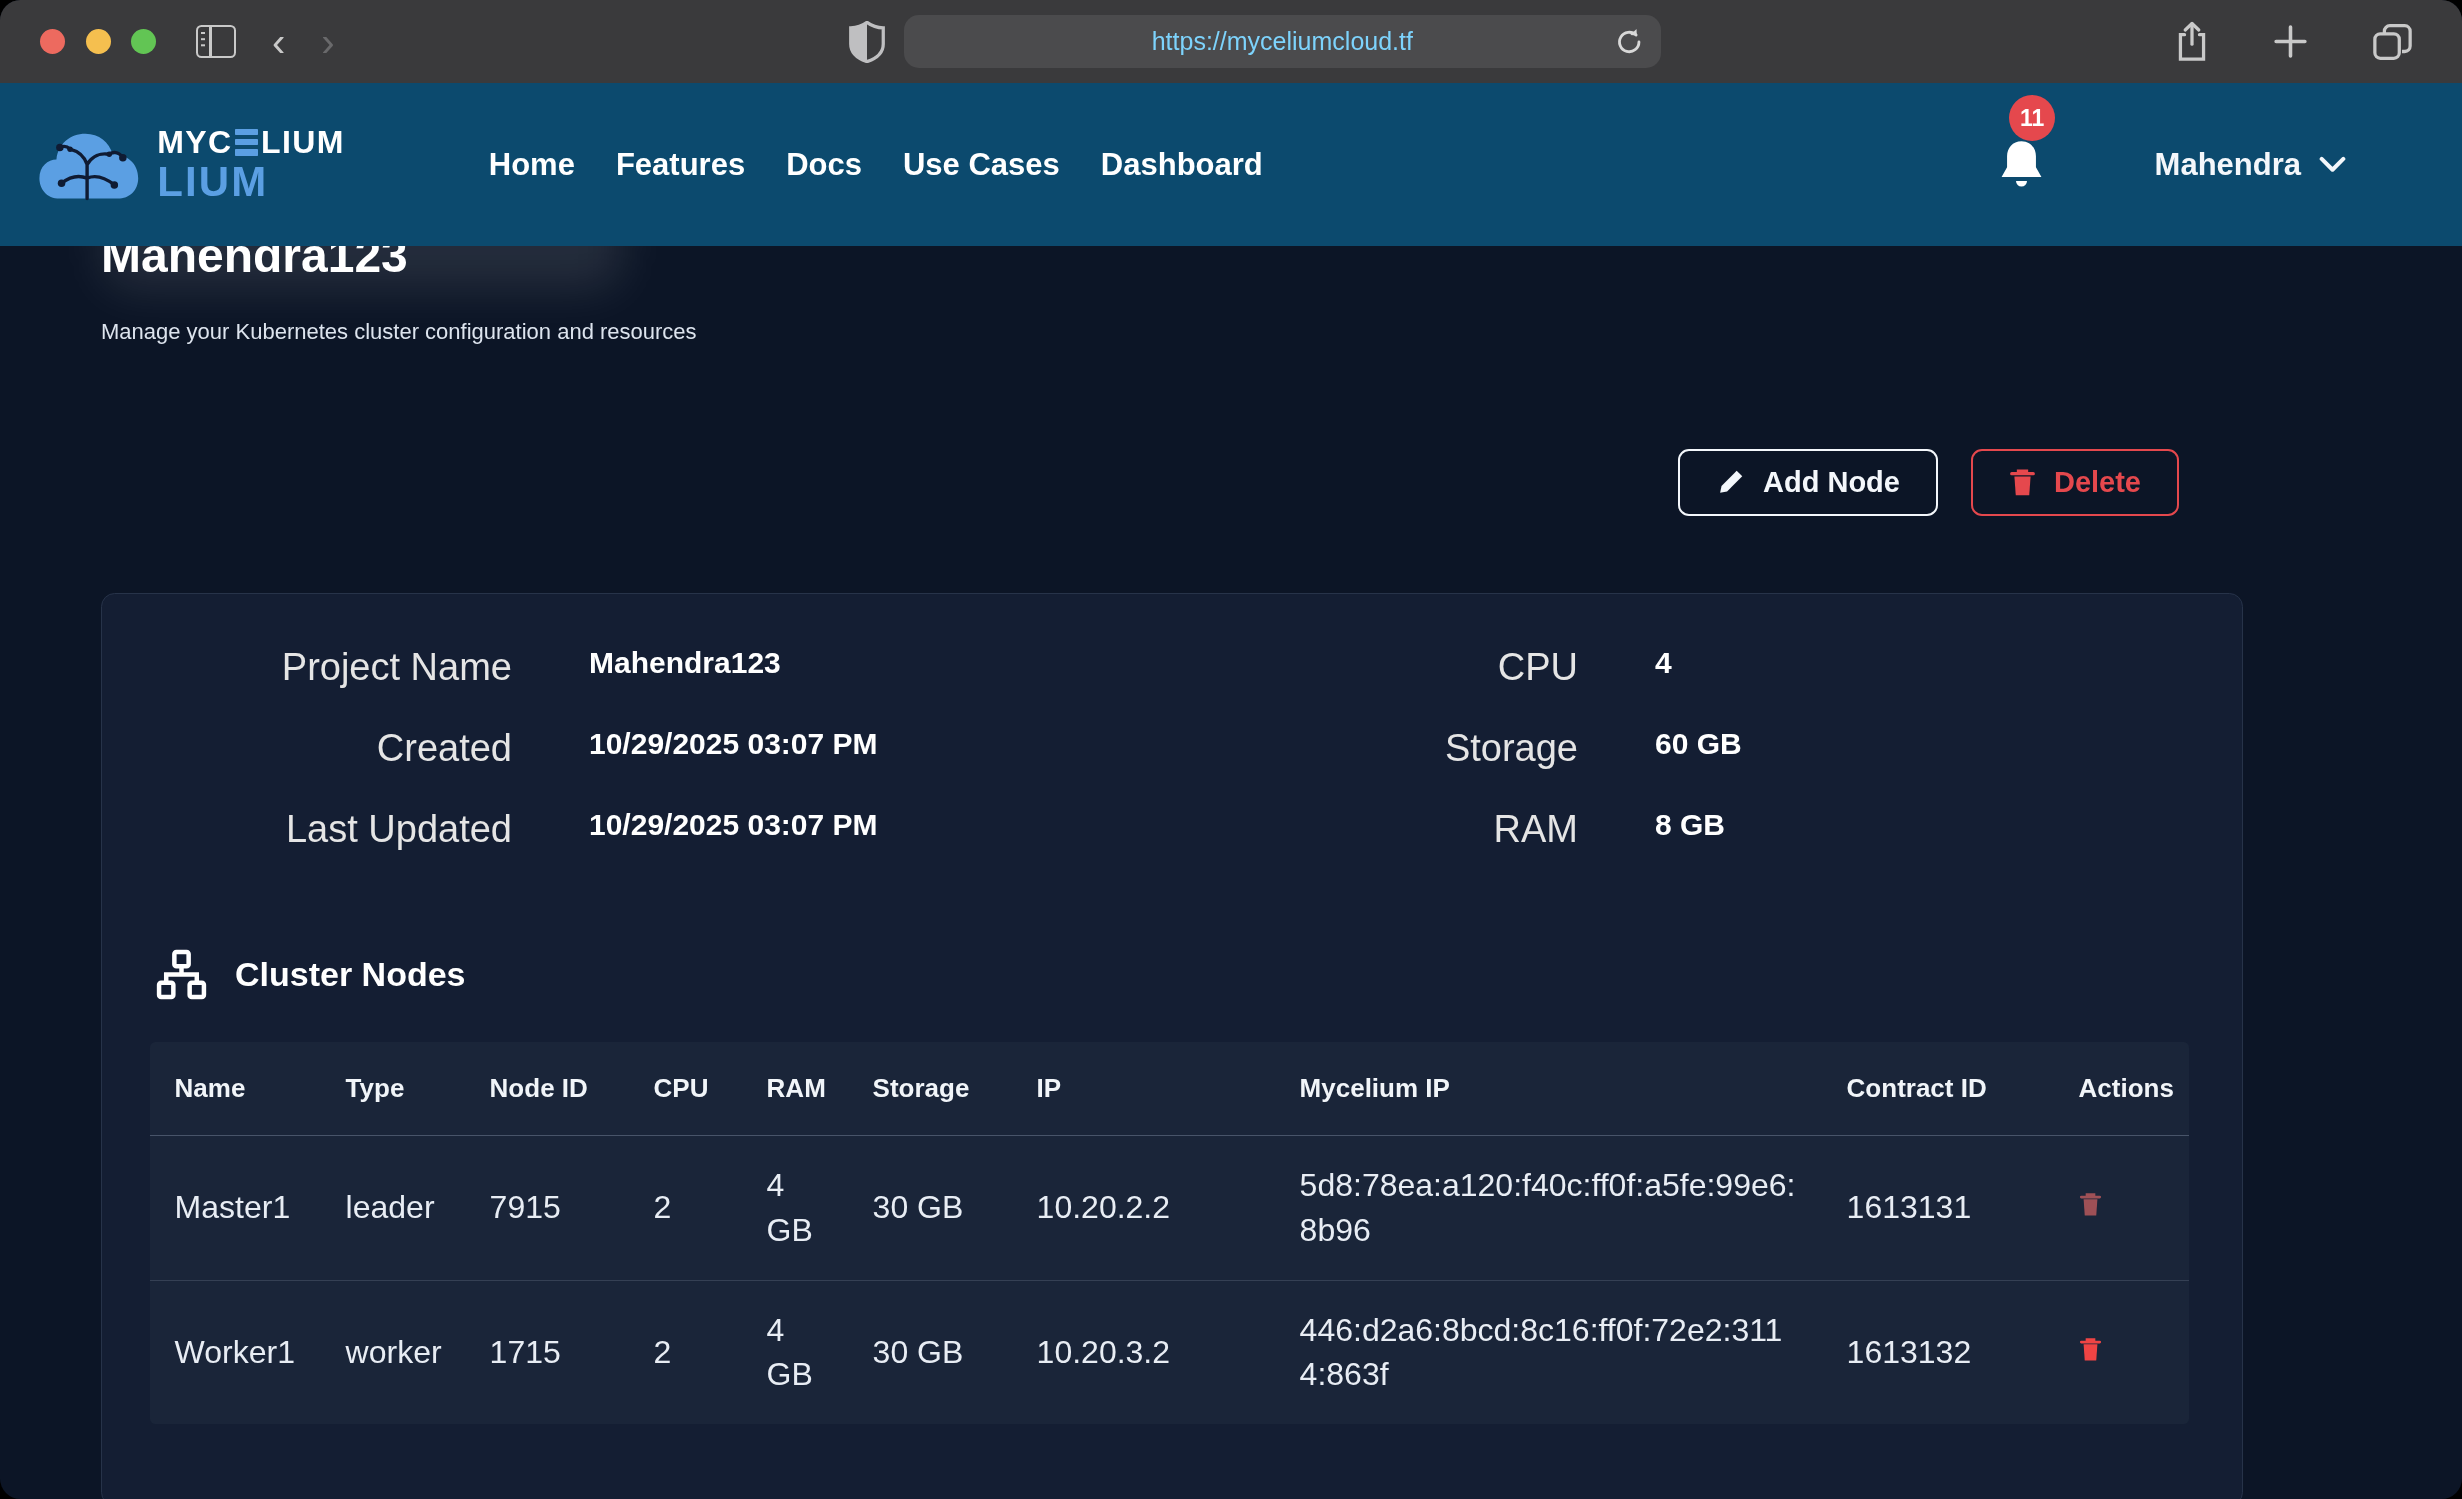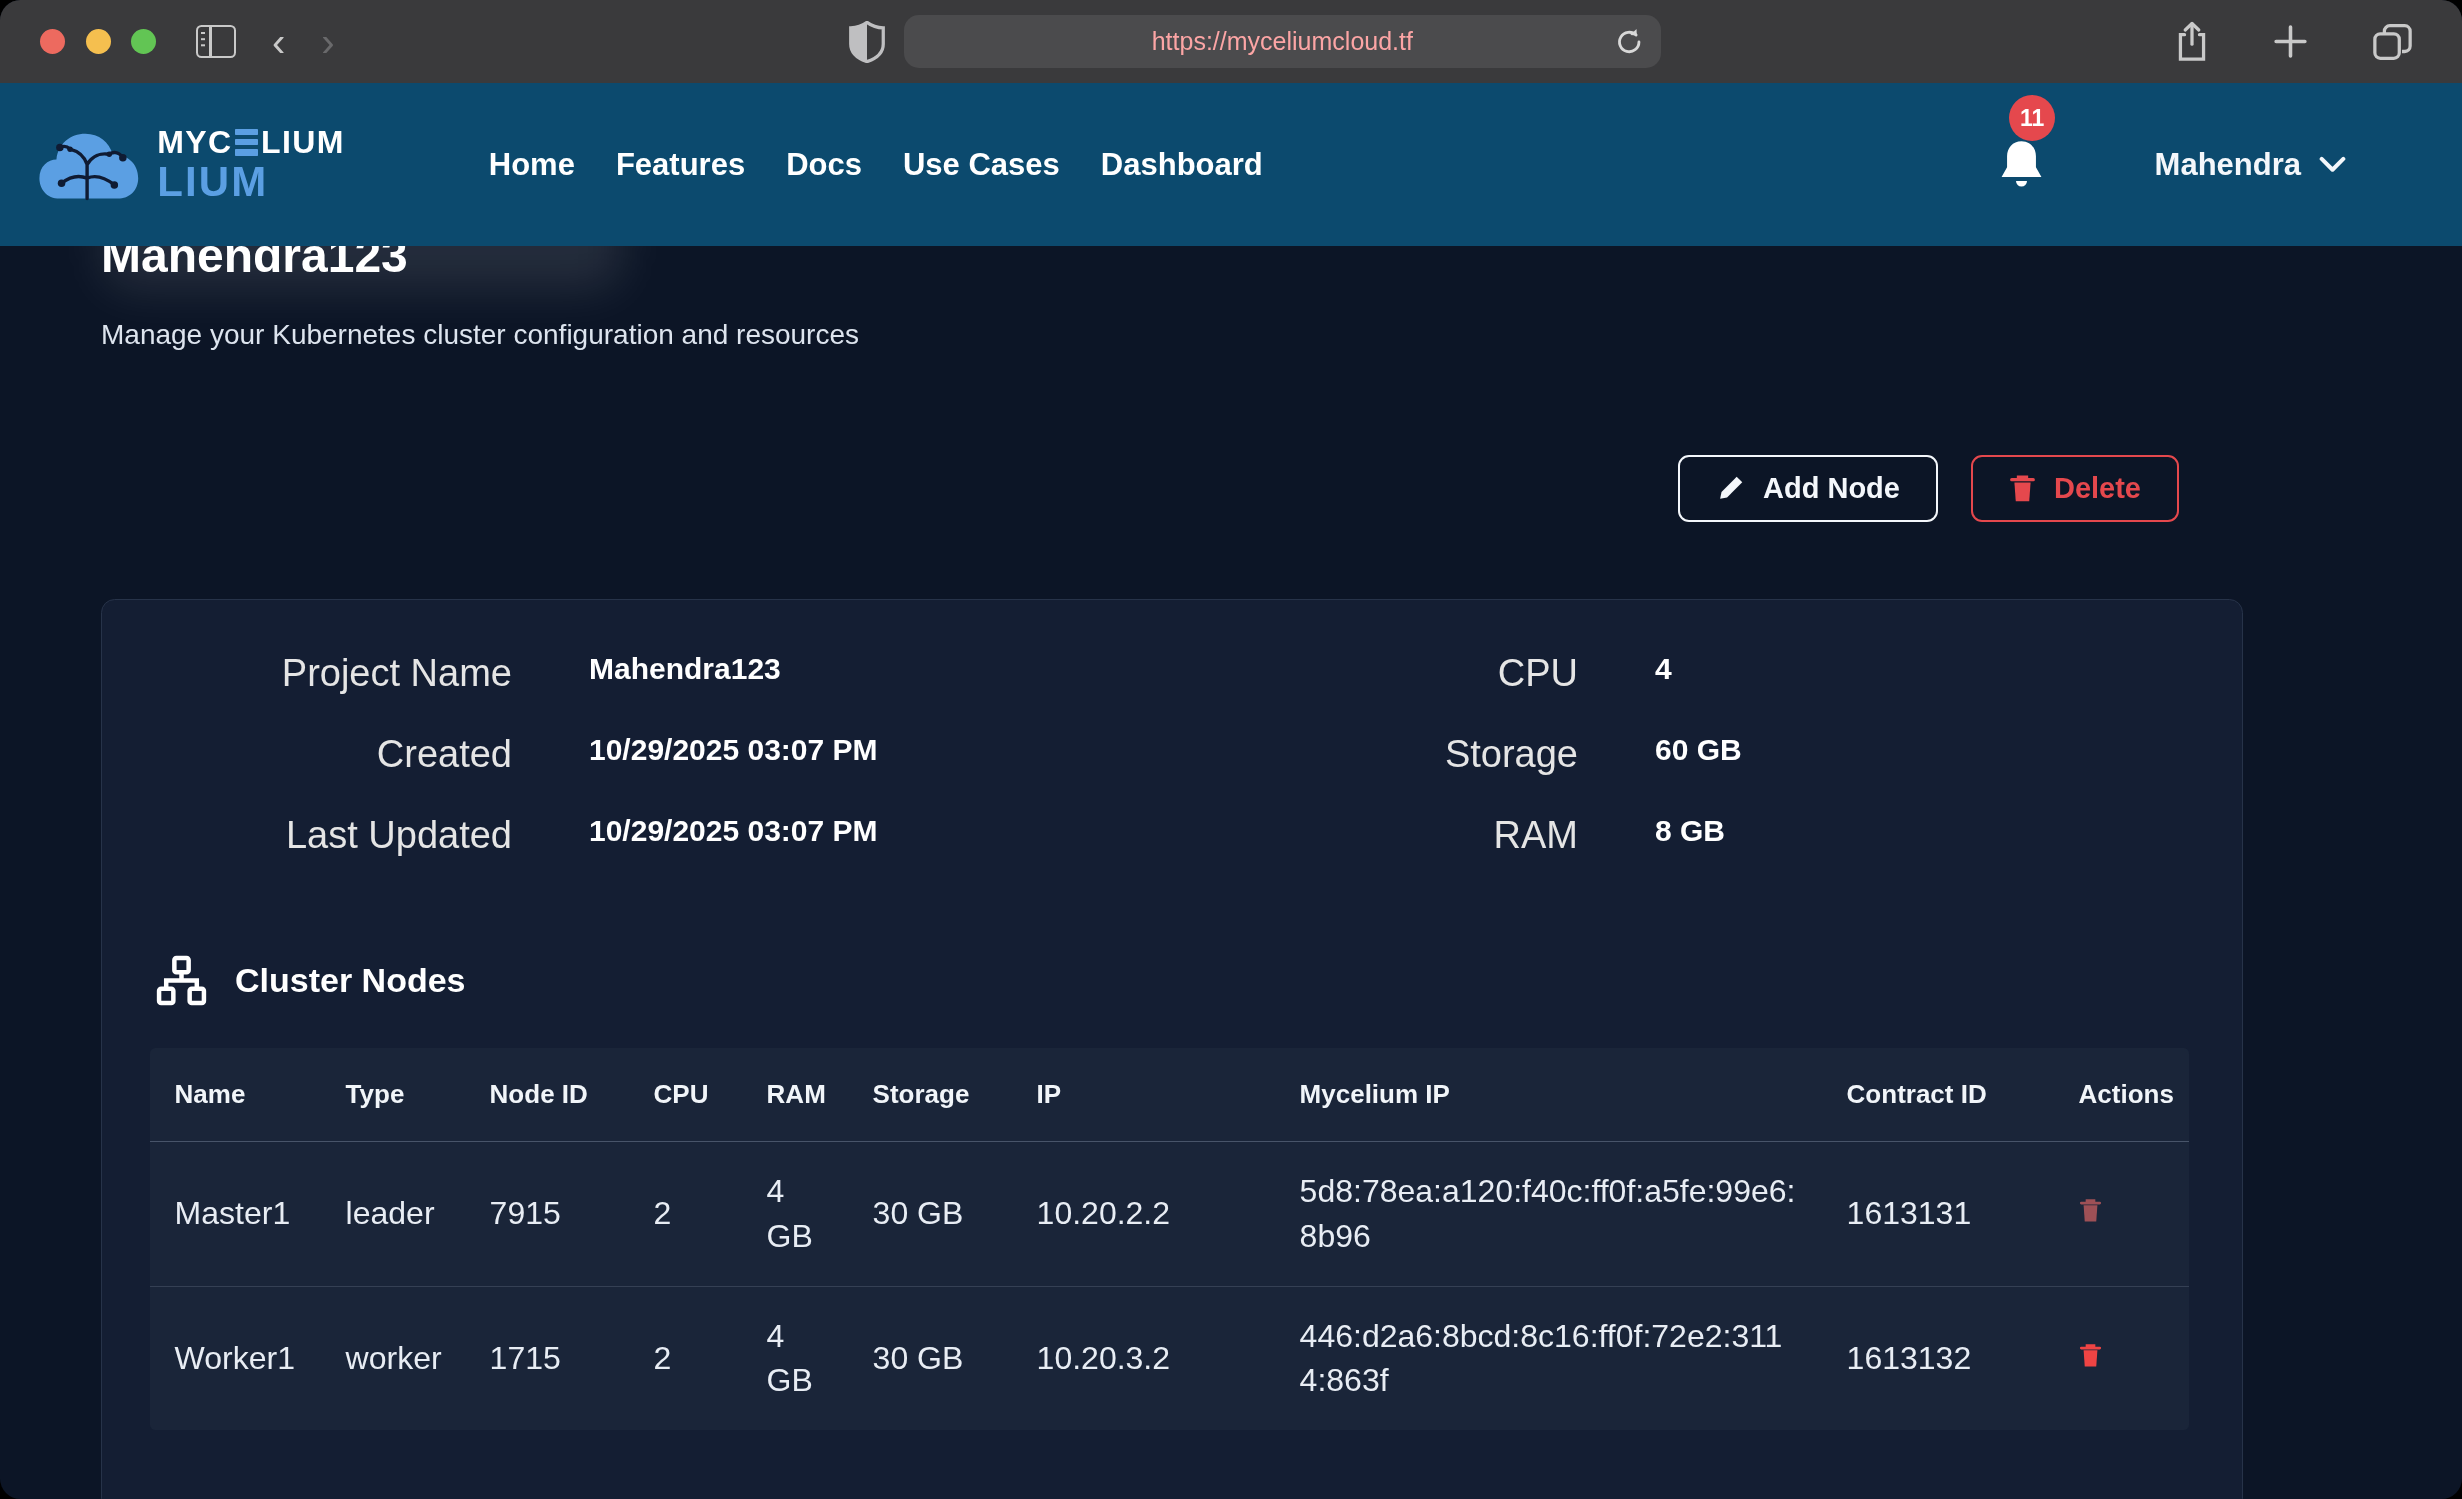--- a/index.html
+++ b/index.html
@@ -10,21 +10,21 @@
   .chrome { position:relative; height:83px; background:#3a3a3c; display:flex; align-items:center; }
   .traffic { display:flex; gap:20.5px; margin-left:40px; }
   .tl-dot { width:25px; height:25px; border-radius:50%; }
   .chrome-icons { display:flex; align-items:center; color:#c9c9c9; }
   .sidebar-glyph { width:40px; height:33px; border:2.7px solid #c9c9c9; border-radius:5.5px; margin-left:40px; position:relative; }
   .sidebar-glyph::before { content:""; position:absolute; left:11px; top:-1.4px; bottom:-1.4px; width:2.7px; background:#c9c9c9; }
   .sidebar-glyph::after { content:""; position:absolute; left:2.7px; top:4.8px; width:4.8px; height:2.1px; background:#c9c9c9; box-shadow:0 6.2px 0 #c9c9c9, 0 12.3px 0 #c9c9c9; }
   .chev { font-size:40px; line-height:1; margin-left:36px; color:#c9c9c9; font-weight:400; }
   .chev.dim { color:#69696b; }
   .shield { margin-left:auto; margin-right:19px; color:#bfbfc1; }
-  .urlbar { width:757px; height:53px; background:#4b4b4d; border-radius:15px; display:flex; align-items:center; justify-content:center; position:relative; color:#fca5a5; font-size:25px; }
+  .urlbar { width:757px; height:53px; background:#4b4b4d; border-radius:15px; display:flex; align-items:center; justify-content:center; position:relative; color:#7dd3fc; font-size:25px; }
   .reload { position:absolute; right:18px; top:50%; transform:translateY(-50%); color:#d8d8d8; }
   .right-icons { display:flex; align-items:center; gap:63px; margin-left:auto; margin-right:49px; color:#c9c9c9; }
 
   
   .nav { position:relative; z-index:10; height:163px; background:#0c4a6e; display:flex; align-items:center; }
   .logo-wrap { display:flex; align-items:center; margin-left:36px; }
   .logo-text { margin-left:12.3px; line-height:1; }
   .logo-line1 { font-size:32px; font-weight:800; color:#ffffff; letter-spacing:1.4px; display:flex; align-items:center; }
   .logo-ebars { display:inline-flex; flex-direction:column; gap:4.1px; margin:0 2.7px; }
   .logo-ebars span { width:23px; height:6.2px; background:#5b9fe3; border-radius:0.7px; }
@@ -33,21 +33,21 @@
   .nav-link { color:#ffffff; font-size:31px; font-weight:700; cursor:pointer; }
   .nav-right { margin-left:auto; margin-right:116px; display:flex; align-items:center; gap:108px; }
   .bell-wrap { position:relative; }
   .badge { position:absolute; top:-42px; left:13.7px; min-width:46px; height:46px; background:#e5484d; border-radius:50%; color:#fff; font-size:23px; font-weight:700; display:flex; align-items:center; justify-content:center; }
   .user { display:flex; align-items:center; gap:18px; color:#f4f7fb; font-size:31px; font-weight:700; cursor:pointer; }
 
   
   .main { position:relative; padding:0 219px 0 101px; }
   .smudge { position:absolute; left:103px; top:-42px; width:519px; height:103px; background:rgba(255,255,255,0.10); filter:blur(23px); border-radius:27px; z-index:5; pointer-events:none; }
   .page-title { position:relative; z-index:1; margin-top:-18px; font-size:48px; font-weight:800; color:#ffffff; }
-  .page-sub { margin-top:36px; font-size:28px; color:#dde4ee; font-weight:400; }
+  .page-sub { margin-top:36px; font-size:22px; color:#dde4ee; font-weight:400; }
 
   .actions-row { display:flex; justify-content:flex-end; gap:33px; margin-top:104px; margin-right:64px; }
   .btn { display:flex; align-items:center; gap:18px; height:67px; padding:0 36px; border:2.1px solid #f4f7fb; border-radius:11px; background:transparent; color:#f4f7fb; font-size:29px; font-weight:700; font-family:"Liberation Sans", sans-serif; cursor:pointer; }
   .btn.danger { border-color:#e5484d; color:#e5484d; }
 
   .card { margin-top:77px; background:#141e33; border:1.4px solid #273349; border-radius:13.7px; padding:52px 0 81px 0; }
   .details { display:flex; }
   .detail-grid { display:grid; grid-template-columns:410px 1fr; column-gap:77px; row-gap:38px; align-content:start; }
   .detail-grid.left { flex:0 0 1203px; }
   .detail-grid.right { flex:1; grid-template-columns:273px 1fr; }

